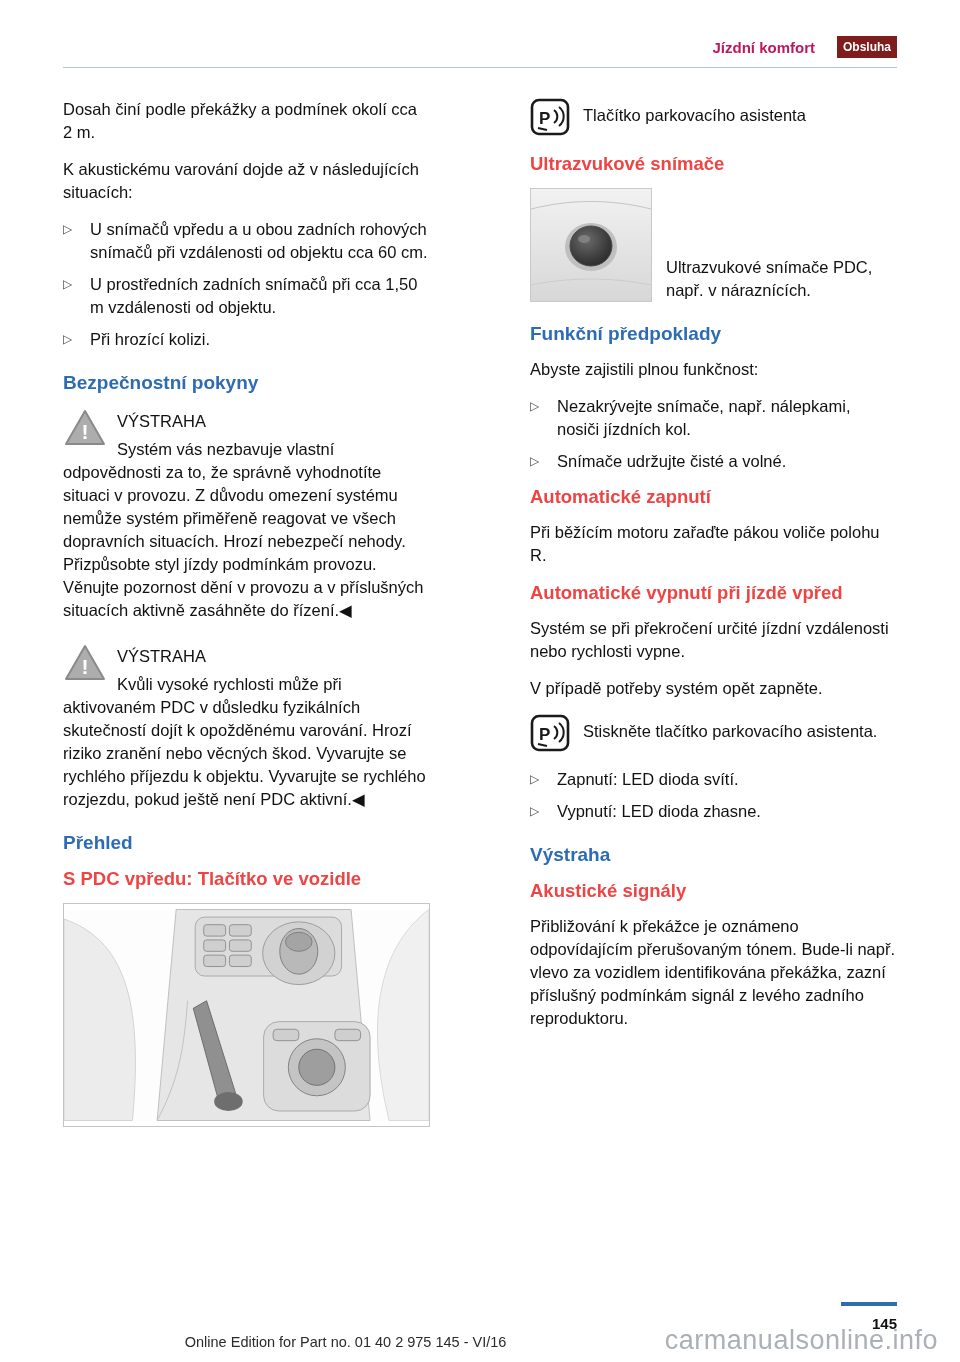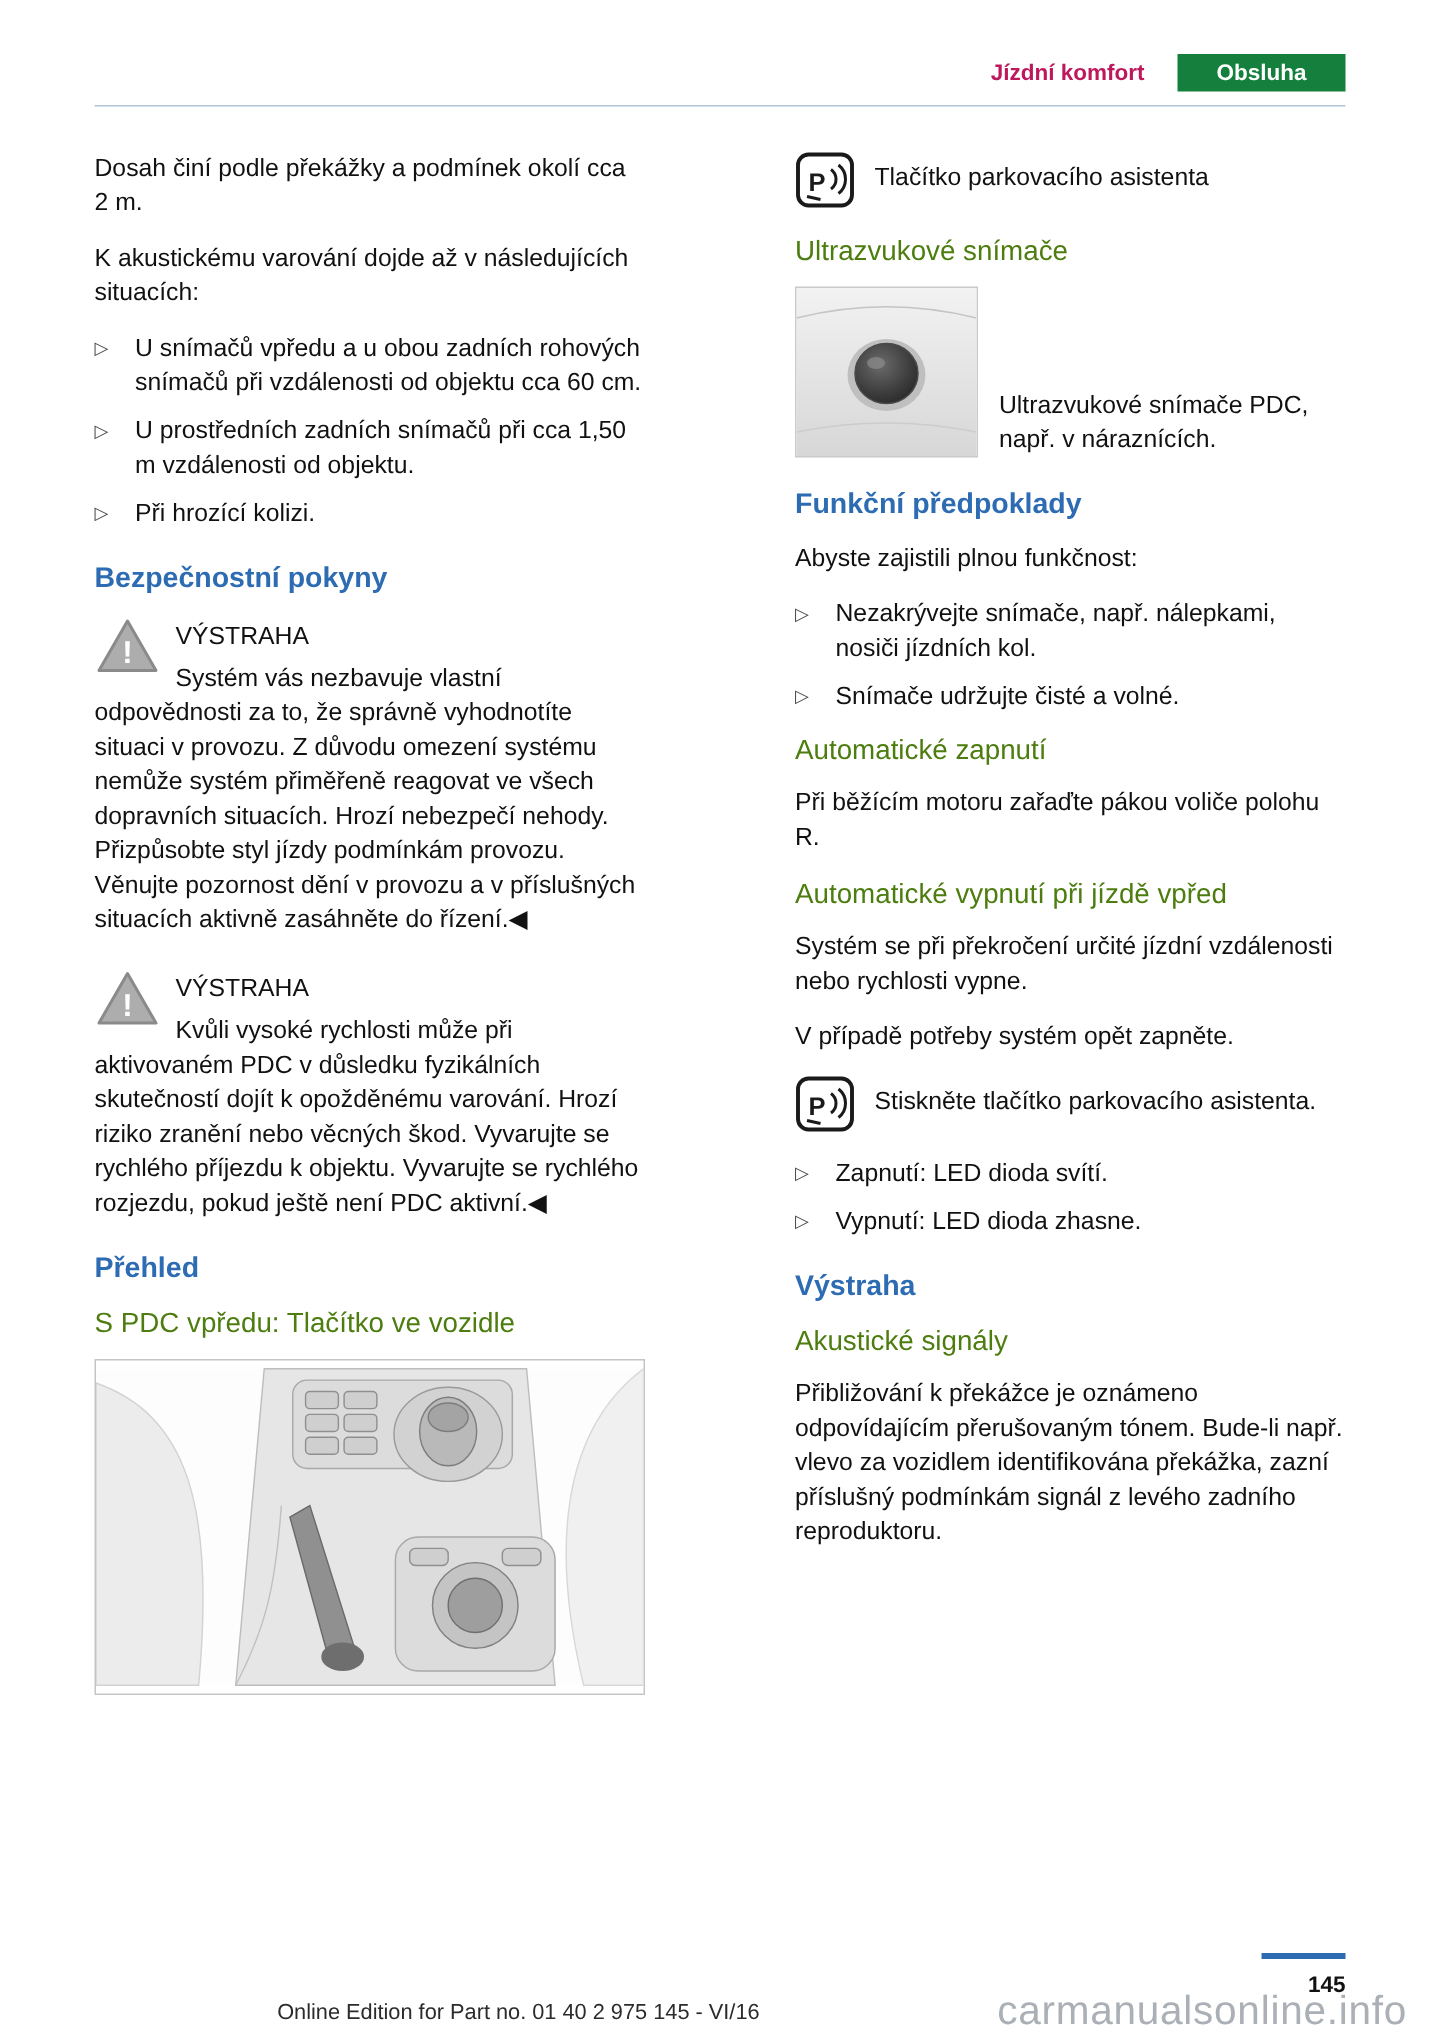--- a/index.html
+++ b/index.html
@@ -6,29 +6,29 @@
   html, body { background:#ffffff; }
   body {
     width:960px; height:1362px; position:relative; overflow:hidden;
     font-family:"Liberation Sans", sans-serif; color:#111; 
   }
   .page-header {
     display:flex; justify-content:flex-end; align-items:center;
     padding:36px 63px 0 63px; gap:22px;
   }
   .crumb { color:#be185d; font-weight:bold; font-size:15px; }
-  .tab { background:#15803d; color:#fff; font-weight:bold; font-size:15px; padding:4px 26px; }
+  .tab { background:#7f1d1d; color:#fff; font-weight:bold; font-size:12px; padding:4px 6px; }
   .rule { margin:9px 63px 0 63px; border-top:1px solid #b0c4da; }
 
   .content { display:flex; gap:100px; padding:30px 63px 0 63px; }
   .col { flex:1; min-width:0; font-size:16.5px; line-height:23px; }
 
   p.body { margin:0 0 14px 0; }
   h2.h2 { color:#2d6cb3; font-size:19px; line-height:24px; margin:20px 0 12px 0; font-weight:bold; }
-  h3.h3 { color:#4d7c0f; font-size:18.5px; line-height:24px; margin:8px 0 12px 0; font-weight:normal; }
+  h3.h3 { color:#ef4444; font-size:18.5px; line-height:24px; margin:8px 0 12px 0; font-weight:bold; }
 
   ul.tri-list { list-style:none; margin:2px 0 12px 0; }
   ul.tri-list li { display:flex; margin:0 0 9px 0; }
   .tri { flex:0 0 27px; color:#4a4a4a; font-size:12px; line-height:23px; }
 
   .warning { margin:4px 0 20px 0; overflow:visible; }
   .warn-icon { float:left; width:44px; height:40px; margin:1px 10px 3px 0; }
   .warn-title { padding-top:3px; margin-bottom:5px; }
   .warning::after { content:""; display:block; clear:both; }
 

